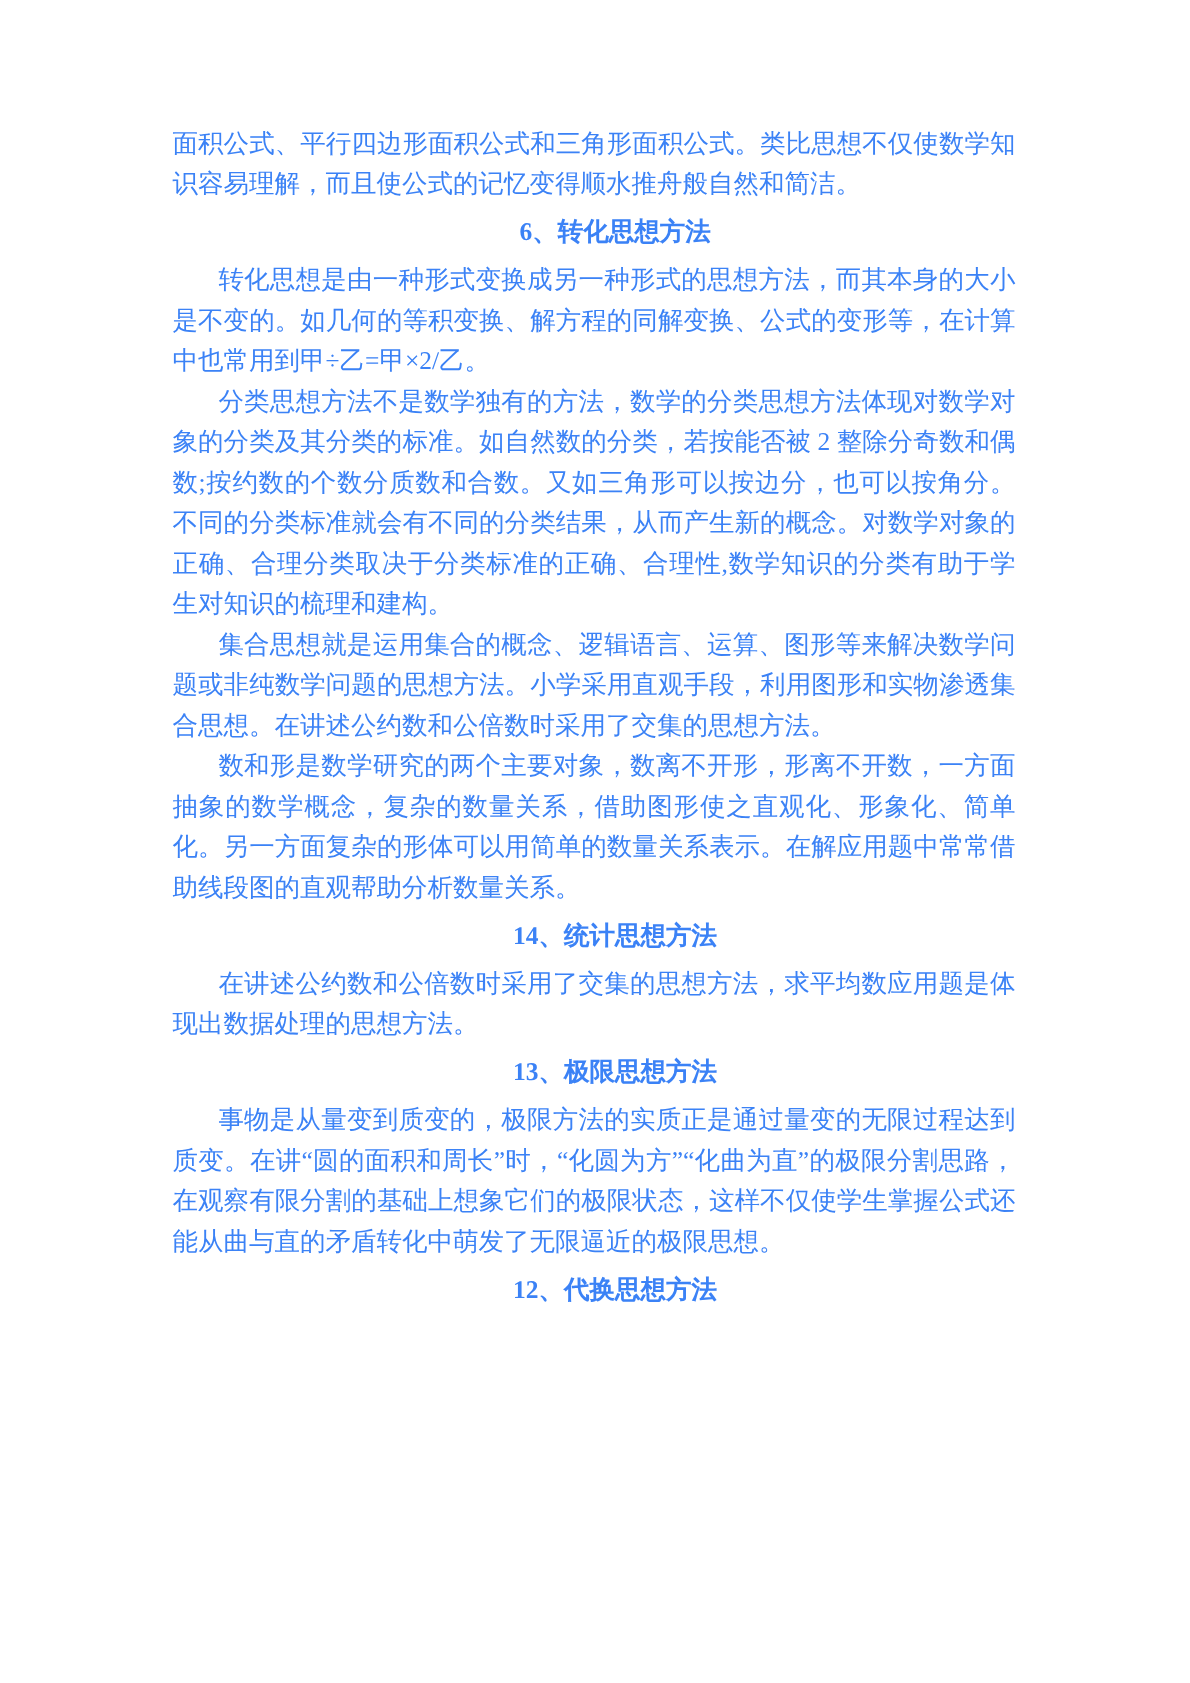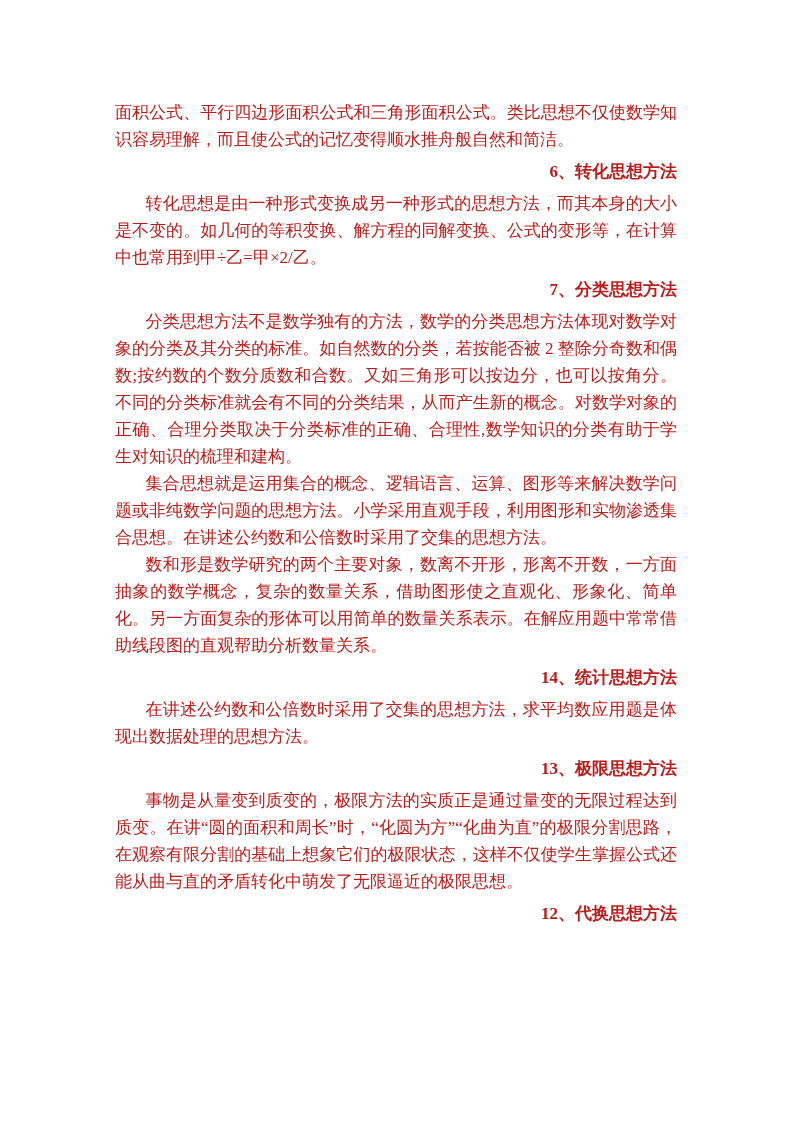--- a/index.html
+++ b/index.html
@@ -10,58 +10,57 @@
   .page {
     position: relative;
     width: 793px;
     height: 1122px;
     background: #ffffff;
     overflow: hidden;
   }
   .doc {
     position: absolute;
     left: 115px;
-    top: 99px;
+    top: 82px;
     width: 562px;
     font-family: "Liberation Serif", "DejaVu Serif", serif;
     font-size: 17px;
     line-height: 27px;
-    color: #b91c1c;
+    color: #3b82f6;
     text-align: justify;
   }
   .doc p {
     margin: 0;
     padding: 0;
     text-indent: 1.8em;
   }
   .doc p.continuation {
     text-indent: 0;
   }
   .doc h2 {
     margin: 5px 0;
     padding: 0;
     font-size: 17px;
     line-height: 27px;
     font-weight: bold;
     text-indent: 1.65em;
-    text-align: right;
+    text-align: center;
   }
 </style>
 </head>
 <body>
 
 <div class="page">
   <div class="doc">
 
     <p class="continuation">面积公式、平行四边形面积公式和三角形面积公式。类比思想不仅使数学知识容易理解，而且使公式的记忆变得顺水推舟般自然和简洁。</p>
 
     <h2>6、转化思想方法</h2>
     <p>转化思想是由一种形式变换成另一种形式的思想方法，而其本身的大小是不变的。如几何的等积变换、解方程的同解变换、公式的变形等，在计算中也常用到甲÷乙=甲×2/乙。</p>
 
-    <h2>7、分类思想方法</h2>
     <p>分类思想方法不是数学独有的方法，数学的分类思想方法体现对数学对象的分类及其分类的标准。如自然数的分类，若按能否被 2 整除分奇数和偶数;按约数的个数分质数和合数。又如三角形可以按边分，也可以按角分。不同的分类标准就会有不同的分类结果，从而产生新的概念。对数学对象的正确、合理分类取决于分类标准的正确、合理性,数学知识的分类有助于学生对知识的梳理和建构。</p>
 
     <p>集合思想就是运用集合的概念、逻辑语言、运算、图形等来解决数学问题或非纯数学问题的思想方法。小学采用直观手段，利用图形和实物渗透集合思想。在讲述公约数和公倍数时采用了交集的思想方法。</p>
 
     <p>数和形是数学研究的两个主要对象，数离不开形，形离不开数，一方面抽象的数学概念，复杂的数量关系，借助图形使之直观化、形象化、简单化。另一方面复杂的形体可以用简单的数量关系表示。在解应用题中常常借助线段图的直观帮助分析数量关系。</p>
 
     <h2>14、统计思想方法</h2>
     <p>在讲述公约数和公倍数时采用了交集的思想方法，求平均数应用题是体现出数据处理的思想方法。</p>
 
     <h2>13、极限思想方法</h2>

